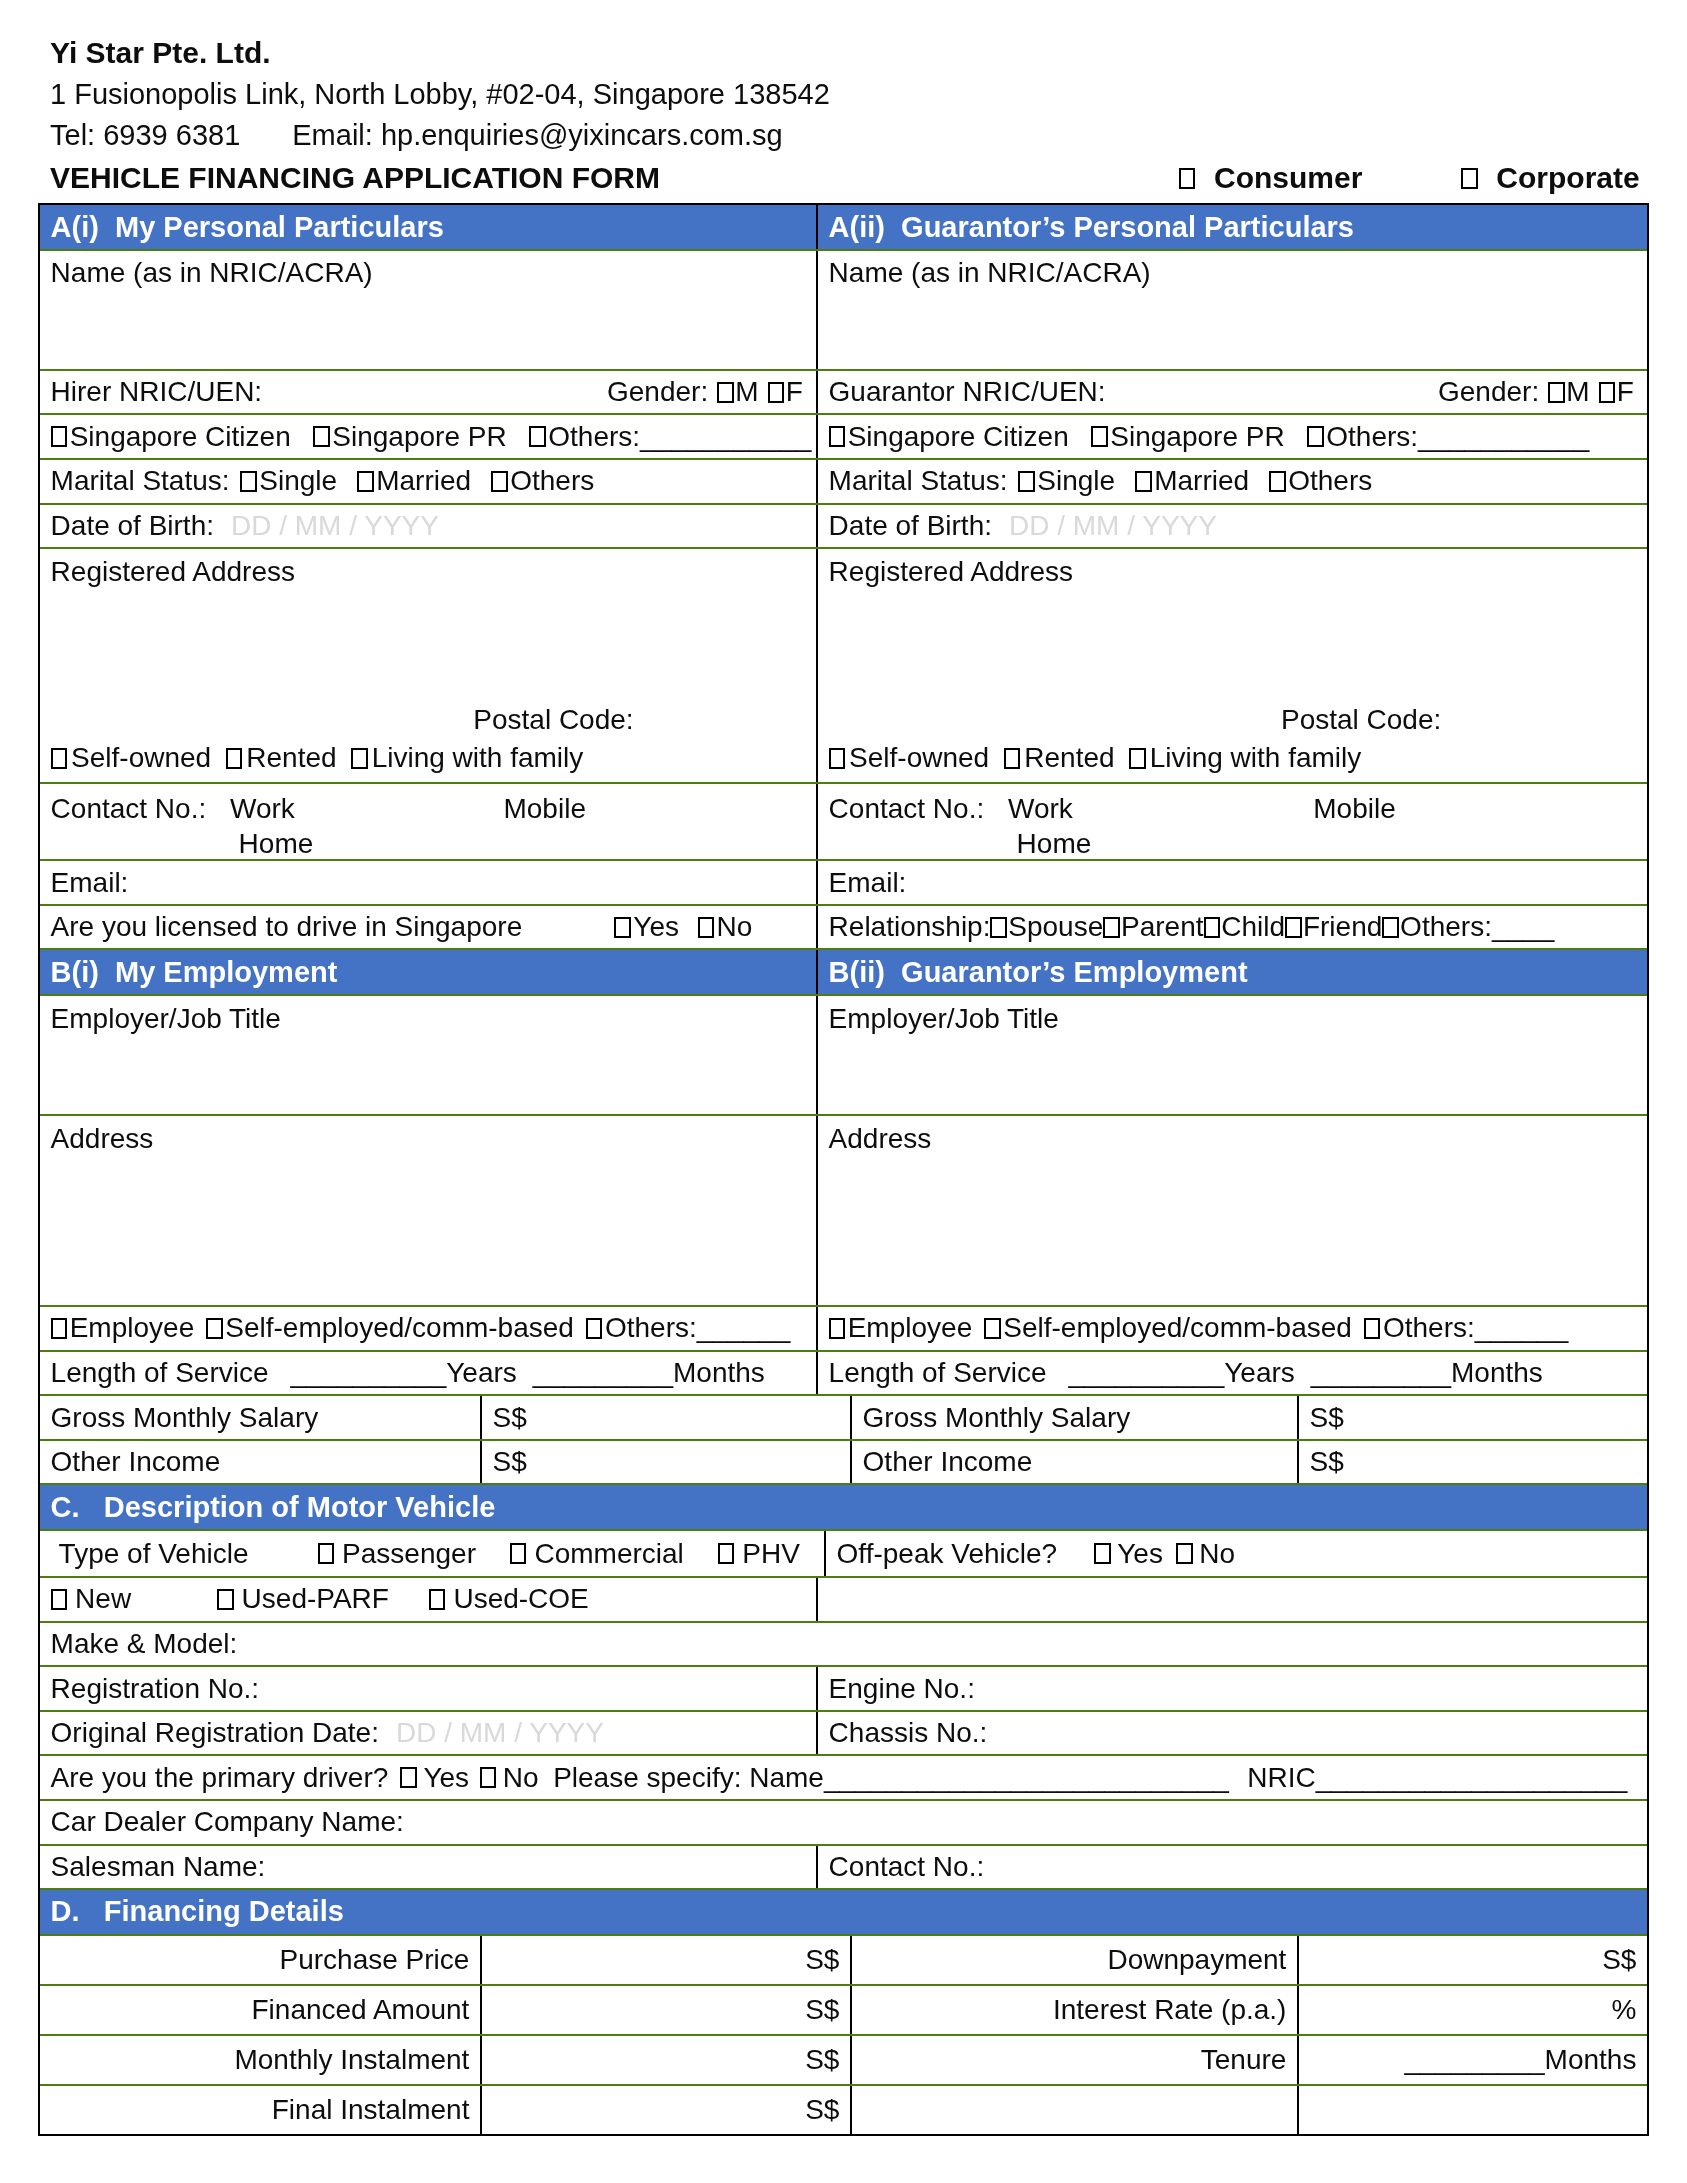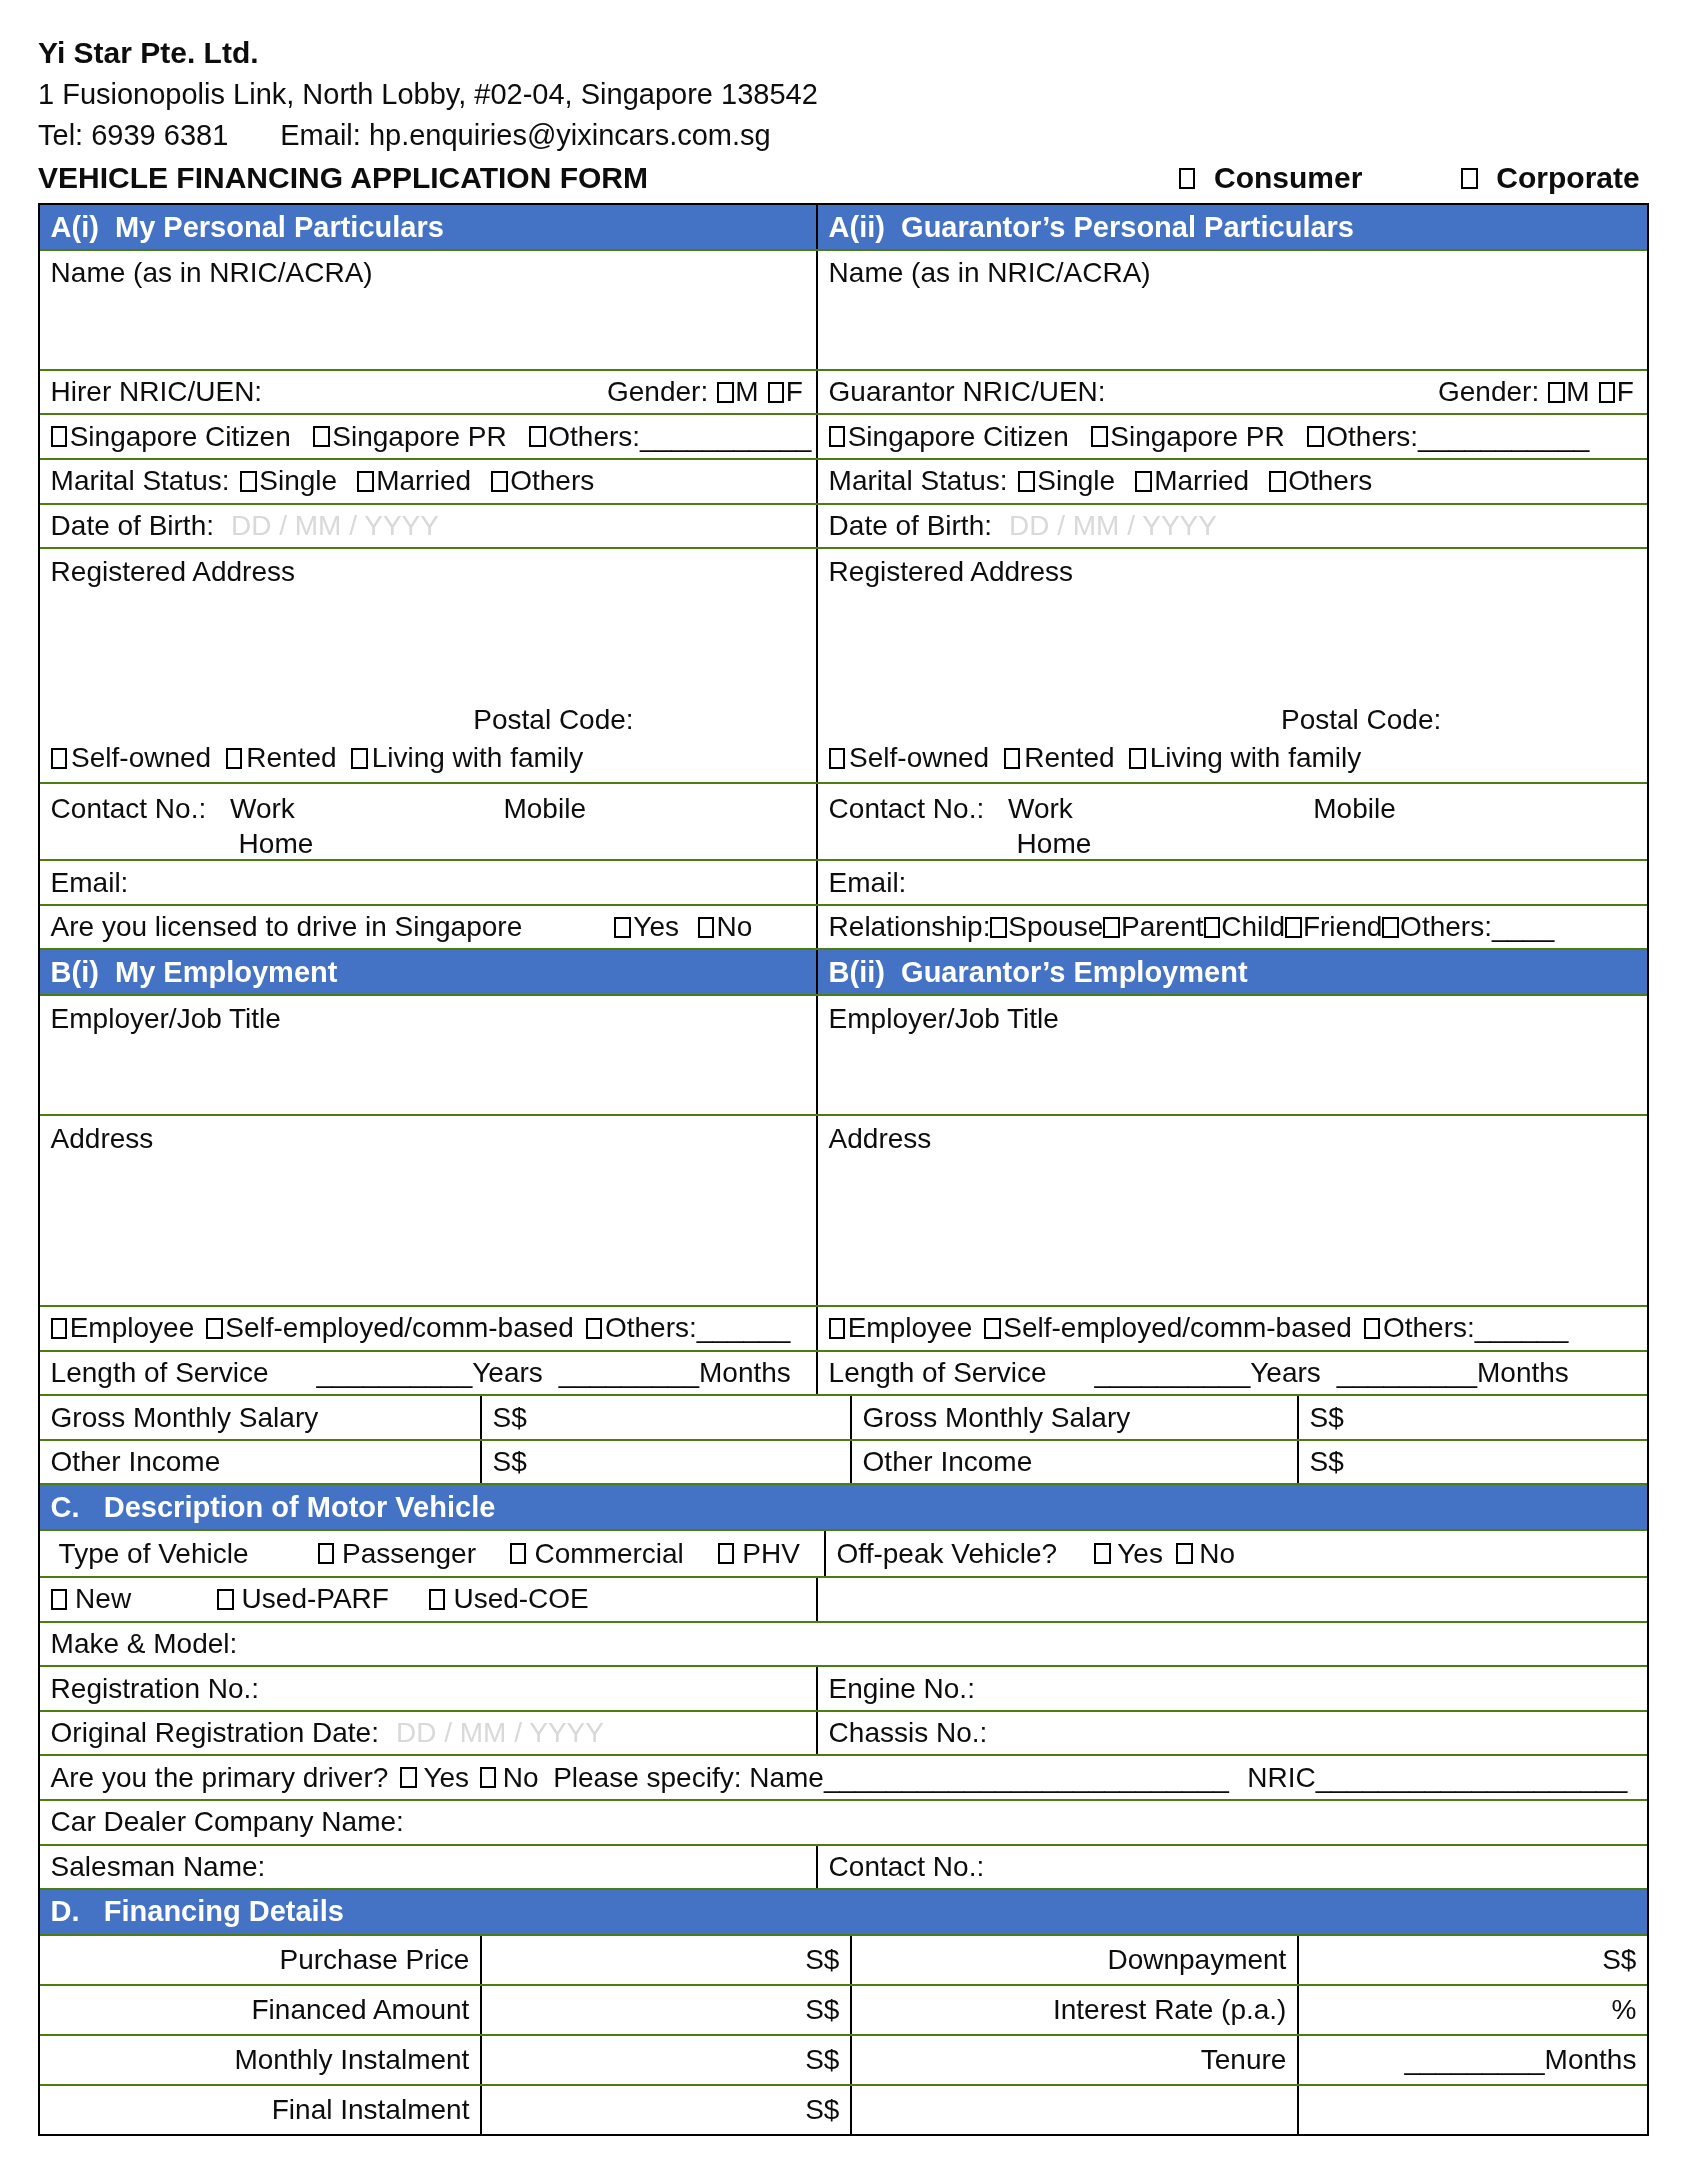--- a/index.html
+++ b/index.html
@@ -1,33 +1,33 @@
 <!DOCTYPE html>
 <html style="font-size:10.6px"><head>
 <meta charset="utf-8">
 <style>
   html,body{margin:0;padding:0;background:#e8e8e8;}
   .page{position:relative;width:1687px;height:2183px;background:#ffffff;margin:0 auto;
         font-family:"Liberation Sans",sans-serif;color:#0d0d0d;font-size:28px;overflow:hidden;}
-  .hdr{padding:36px 38px 0 38px;}
+  .hdr{padding:36px 38px 0 50px;}
   .company{font-weight:700;font-size:30px;margin-bottom:8px;}
   .addr{font-size:29px;margin-bottom:8px;}
   .telrow{font-size:29px;margin-bottom:9.3px;display:flex;}
   .telrow .email{margin-left:52px;}
   .titlerow{display:flex;align-items:center;font-weight:700;font-size:30px;margin-bottom:8px;}
   .cbgrp{display:flex;align-items:center;}
   .cbgrp .cb{margin-right:18.5px;}
   .g1{margin-left:auto;margin-right:99px;}
   .g2{margin-right:9.3px;}
 
   .cb{display:inline-block;width:16.5px;height:21px;border:2.6px solid #000;box-sizing:border-box;
       flex:none;vertical-align:-2px;background:#fff;}
   .mr4{margin-right:2.6px!important;} .mr10{margin-right:6.6px!important;} .ml16{margin-left:10.6px;} .ml18{margin-left:12px;} .ml20{margin-left:13.2px;}
   .ml22{margin-left:14.6px;} .ml24{margin-left:16px;} .ml26{margin-left:17px;} .ml28{margin-left:18.5px;}
-  .ml30{margin-left:20px;} .ml34{margin-left:22.5px;} .ml56{margin-left:37px;} .ml70{margin-left:48px;}
+  .ml30{margin-left:20px;} .ml34{margin-left:22.5px;} .ml56{margin-left:37px;} .ml70{margin-left:22px;}
   .ml284{margin-left:188px;}
 
   .tbl{margin:0 38px;border:2.6px solid #000;}
   .row{display:flex;border-top:2px solid #4d7c0f;align-items:stretch;}
   .row:first-child{border-top:none;}
   .c{box-sizing:border-box;padding:5.3px 10.6px;display:flex;align-items:center;min-height:42px;}
   .c + .c{border-left:2px solid #000;}
   .hl{width:776px;flex:none;}
   .hr{flex:1;min-width:0;}
   .q1{width:440px;flex:none;} .q2{width:370px;flex:none;} .q3{width:447px;flex:none;} .q4{flex:1;}

